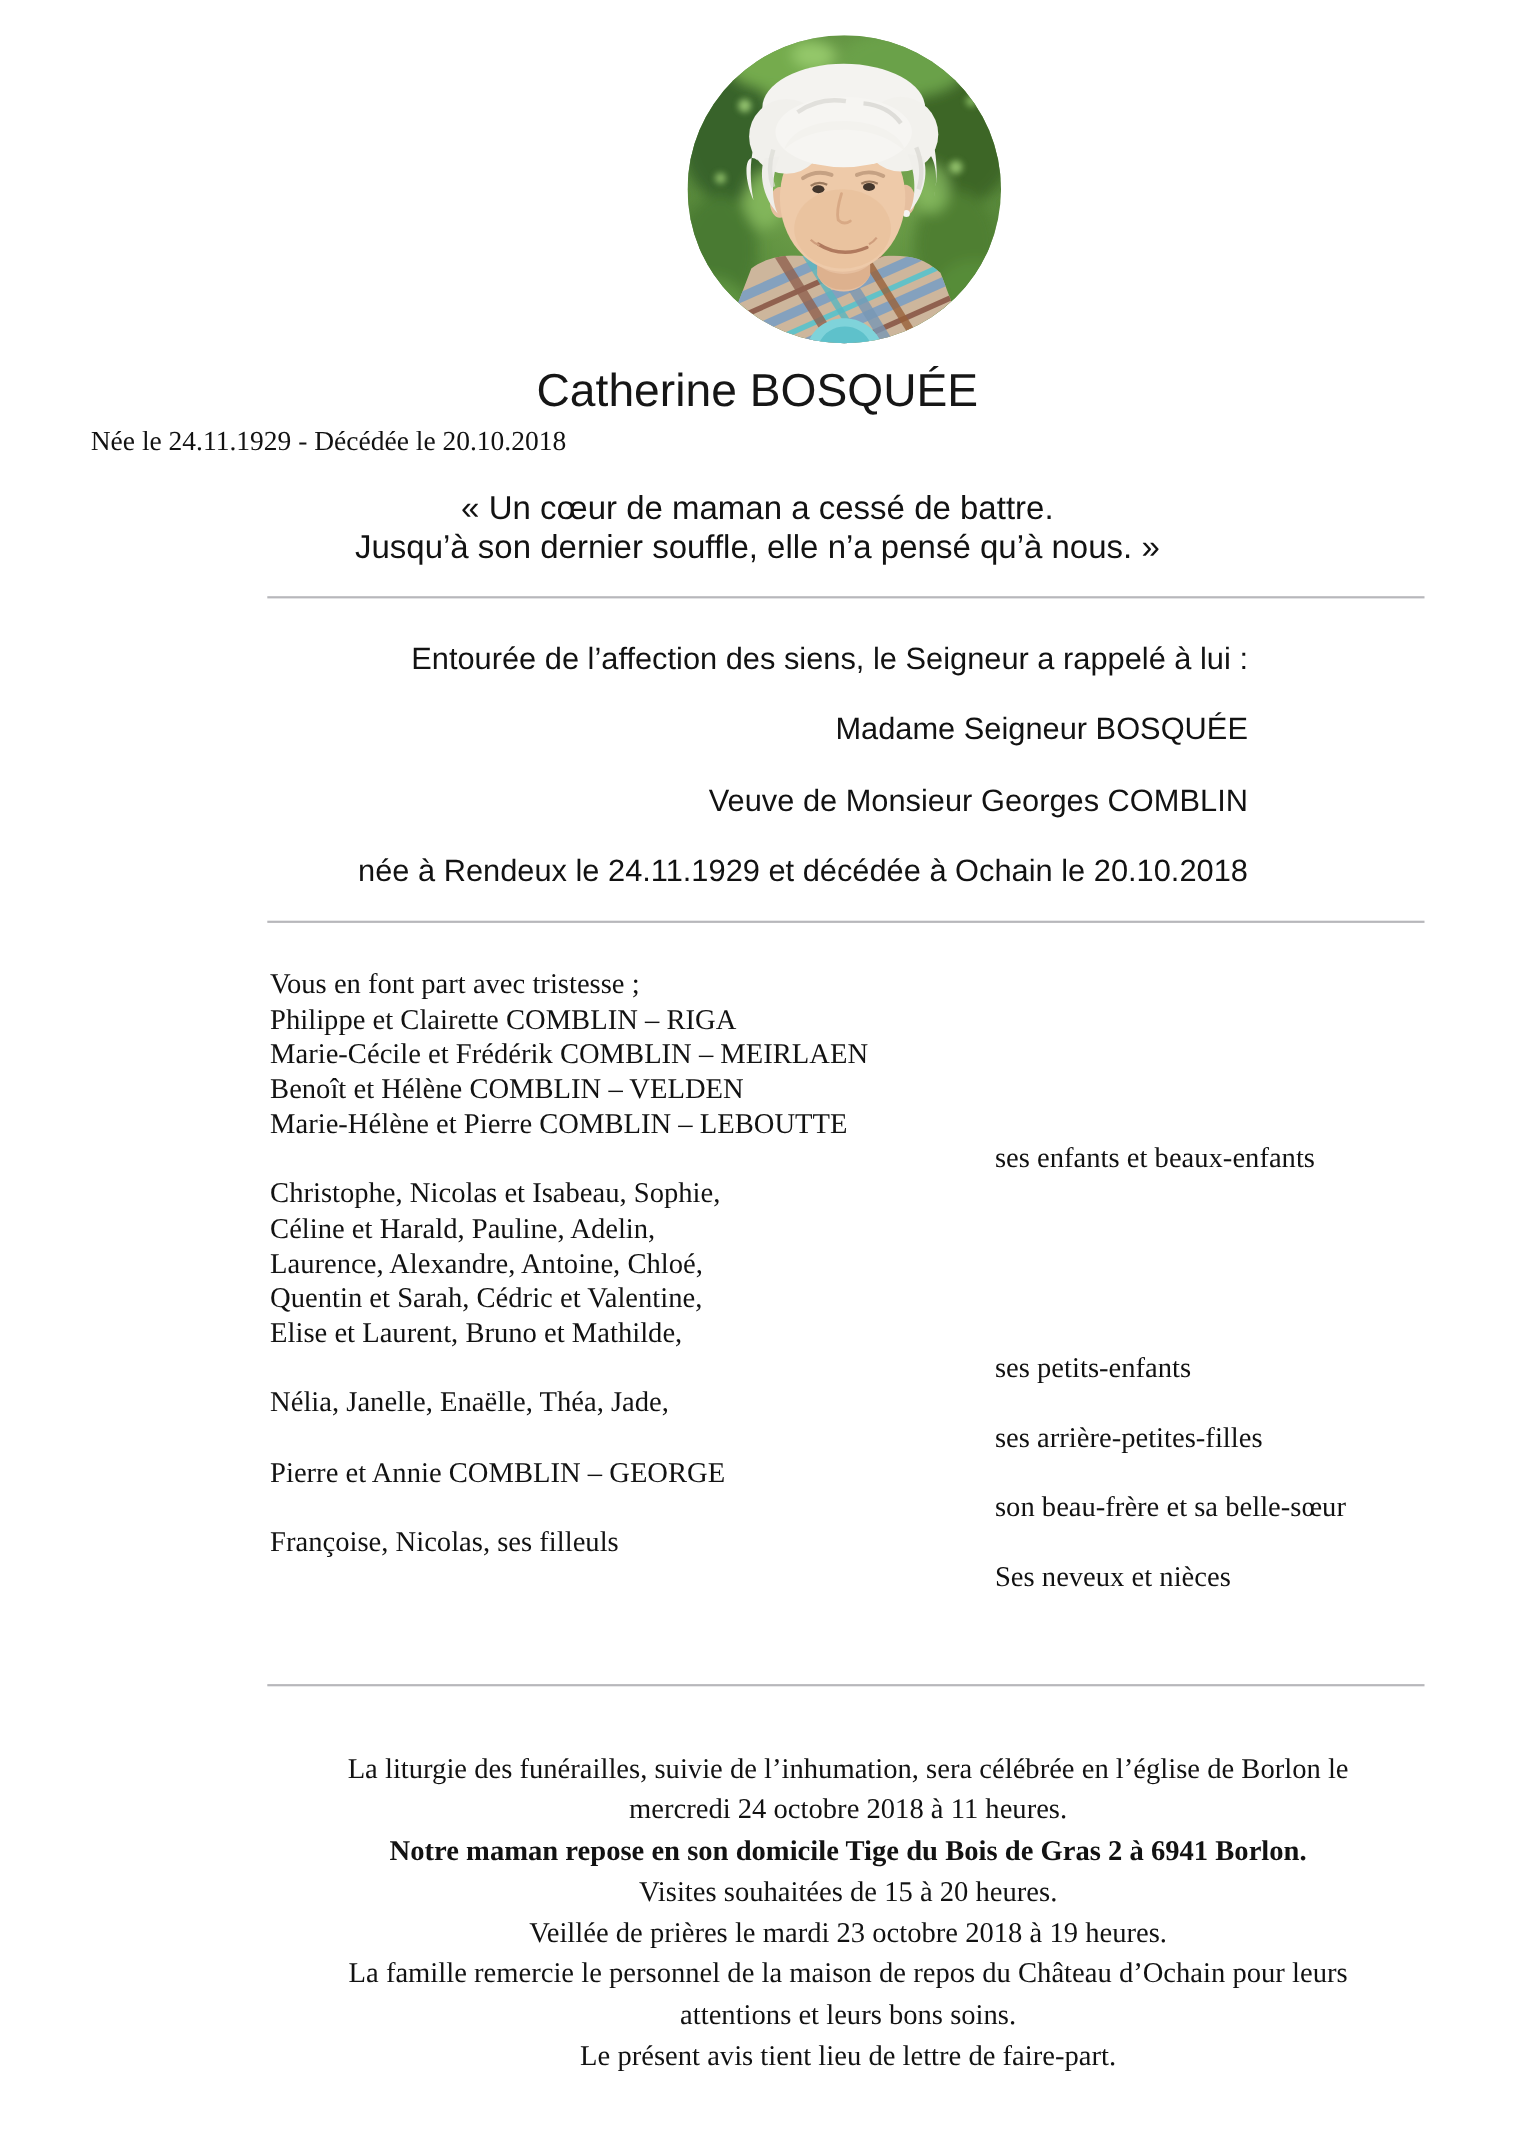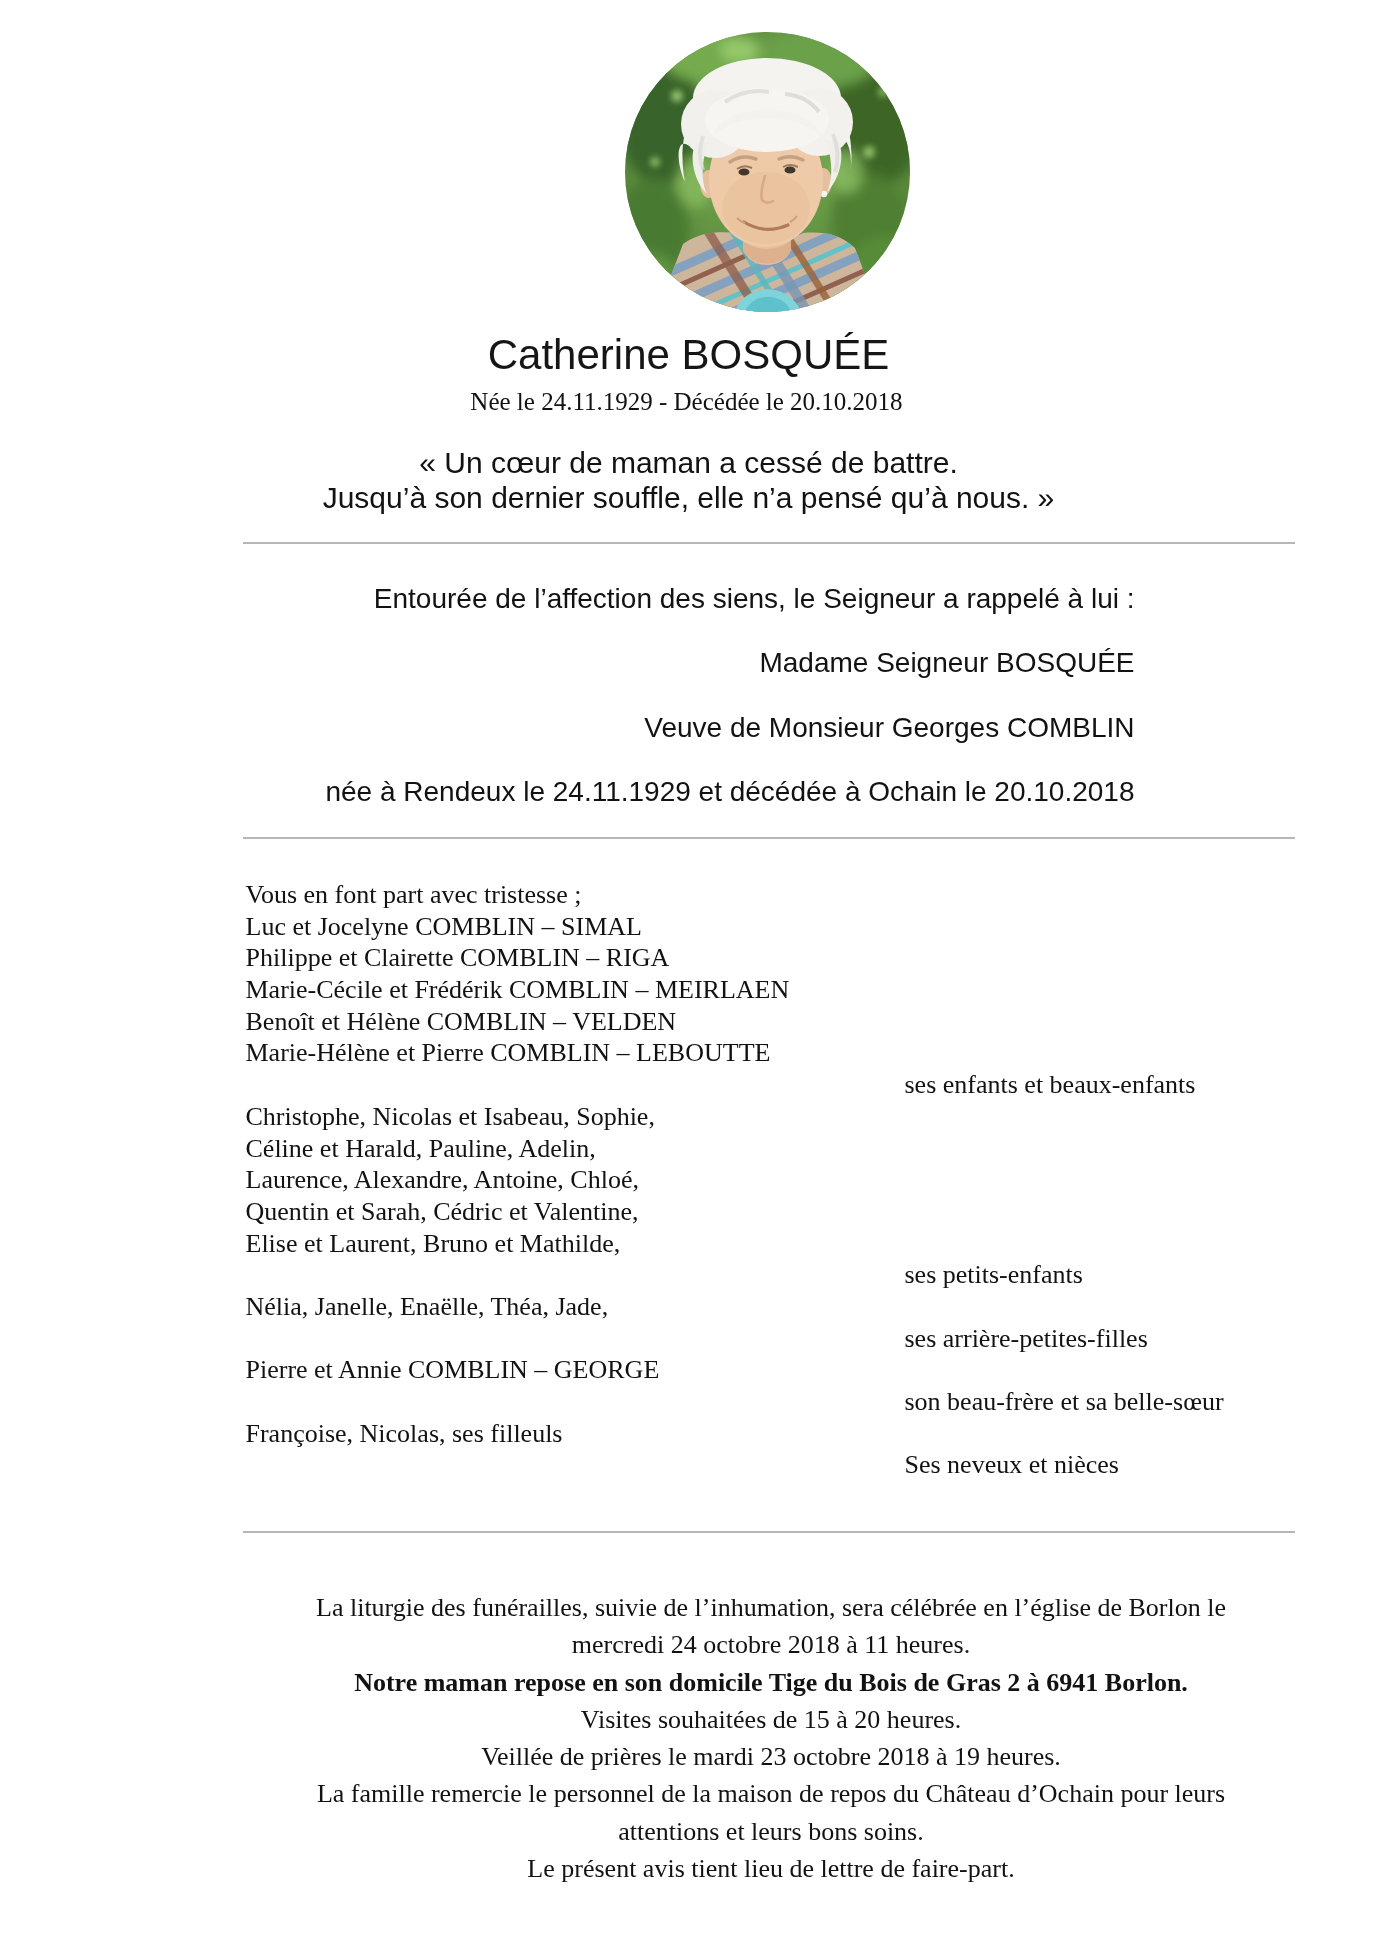--- a/index.html
+++ b/index.html
@@ -27,21 +27,21 @@
     position:absolute;
     top:331px;left:0;right:0;
     text-align:center;
     font:400 42px/48px "Liberation Sans",sans-serif;
     color:#161616;
     white-space:nowrap;
   }
   .dates{
     position:absolute;
     top:387px;left:0;right:4px;
-    text-align:center;
+    text-align:left;
     font:400 25px/30px "Liberation Serif",serif;
     white-space:nowrap;
   }
   .quote{
     position:absolute;
     top:445px;left:0;right:0;
     text-align:center;
     font:400 30px/35px "Liberation Sans",sans-serif;
   }
   .hr{
@@ -197,21 +197,20 @@
 
   <div class="intro-line" id="i1">Entourée de l’affection des siens, le Seigneur a rappelé à lui :</div>
   <div class="intro-line" id="i2">Madame Seigneur BOSQUÉE</div>
   <div class="intro-line" id="i3">Veuve de Monsieur Georges COMBLIN</div>
   <div class="intro-line" id="i4">née à Rendeux le 24.11.1929 et décédée à Ochain le 20.10.2018</div>
 
   <div class="hr" id="hr2"></div>
 
   <div class="family">
     <div class="frow left">Vous en font part avec tristesse ;</div>
-    <div class="frow left">Luc et Jocelyne COMBLIN – SIMAL</div>
     <div class="frow left">Philippe et Clairette COMBLIN – RIGA</div>
     <div class="frow left">Marie-Cécile et Frédérik COMBLIN – MEIRLAEN</div>
     <div class="frow left">Benoît et Hélène COMBLIN – VELDEN</div>
     <div class="frow left">Marie-Hélène et Pierre COMBLIN – LEBOUTTE</div>
     <div class="frow right">ses enfants et beaux-enfants</div>
     <div class="frow left">Christophe, Nicolas et Isabeau, Sophie,</div>
     <div class="frow left">Céline et Harald, Pauline, Adelin,</div>
     <div class="frow left">Laurence, Alexandre, Antoine, Chloé,</div>
     <div class="frow left">Quentin et Sarah, Cédric et Valentine,</div>
     <div class="frow left">Elise et Laurent, Bruno et Mathilde,</div>

